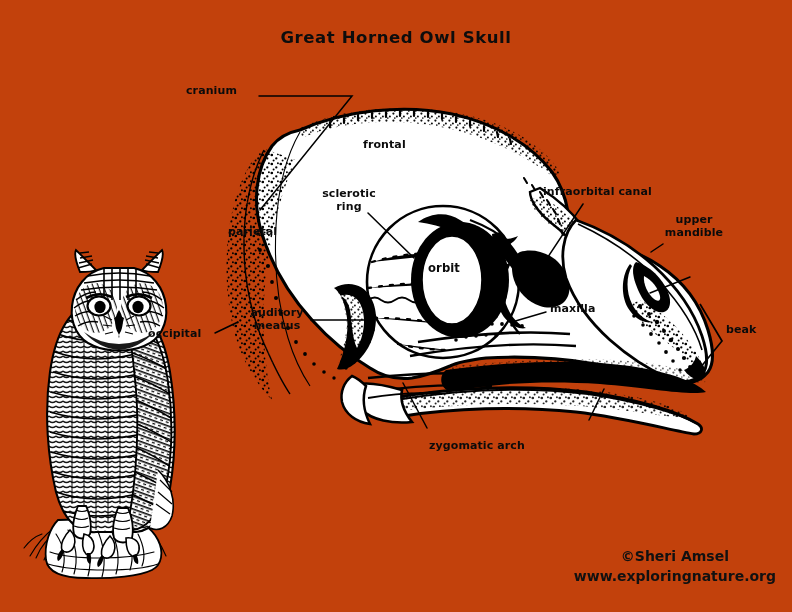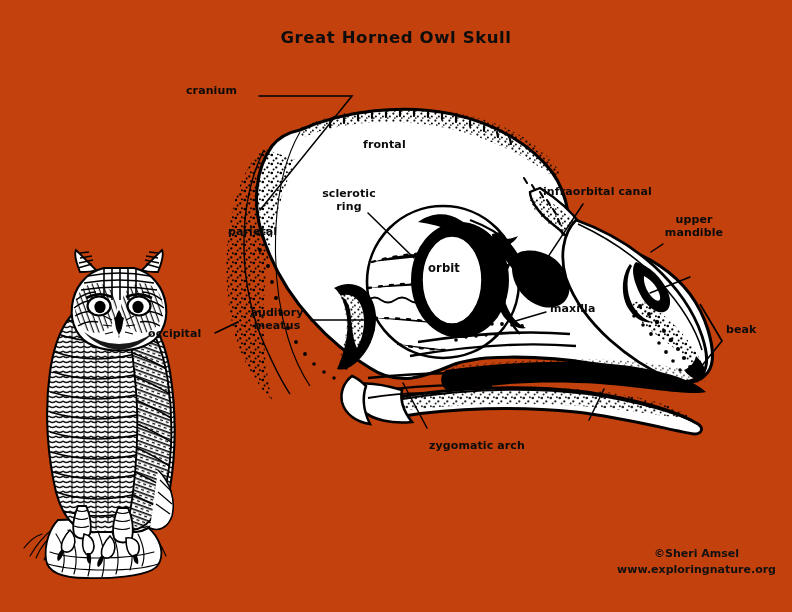--- a/index.html
+++ b/index.html
@@ -40,21 +40,21 @@
     letter-spacing: 0.1px;
   }
   .lbl.ctr { text-align: center; }
   .lbl.sm  { font-size: 11.6px; }
   #credit {
     position: absolute;
     right: 16px;
     top: 546px;
     text-align: center;
     font-family: "DejaVu Sans", sans-serif;
-    font-size: 11px;
+    font-size: 14px;
     font-weight: bold;
     line-height: 1.45;
     color: #111;
     white-space: pre-line;
   }
   svg { display: block; position: absolute; left: 0; top: 0; }
   #art { pointer-events: none; }
 </style>
 </head>
 <body>

